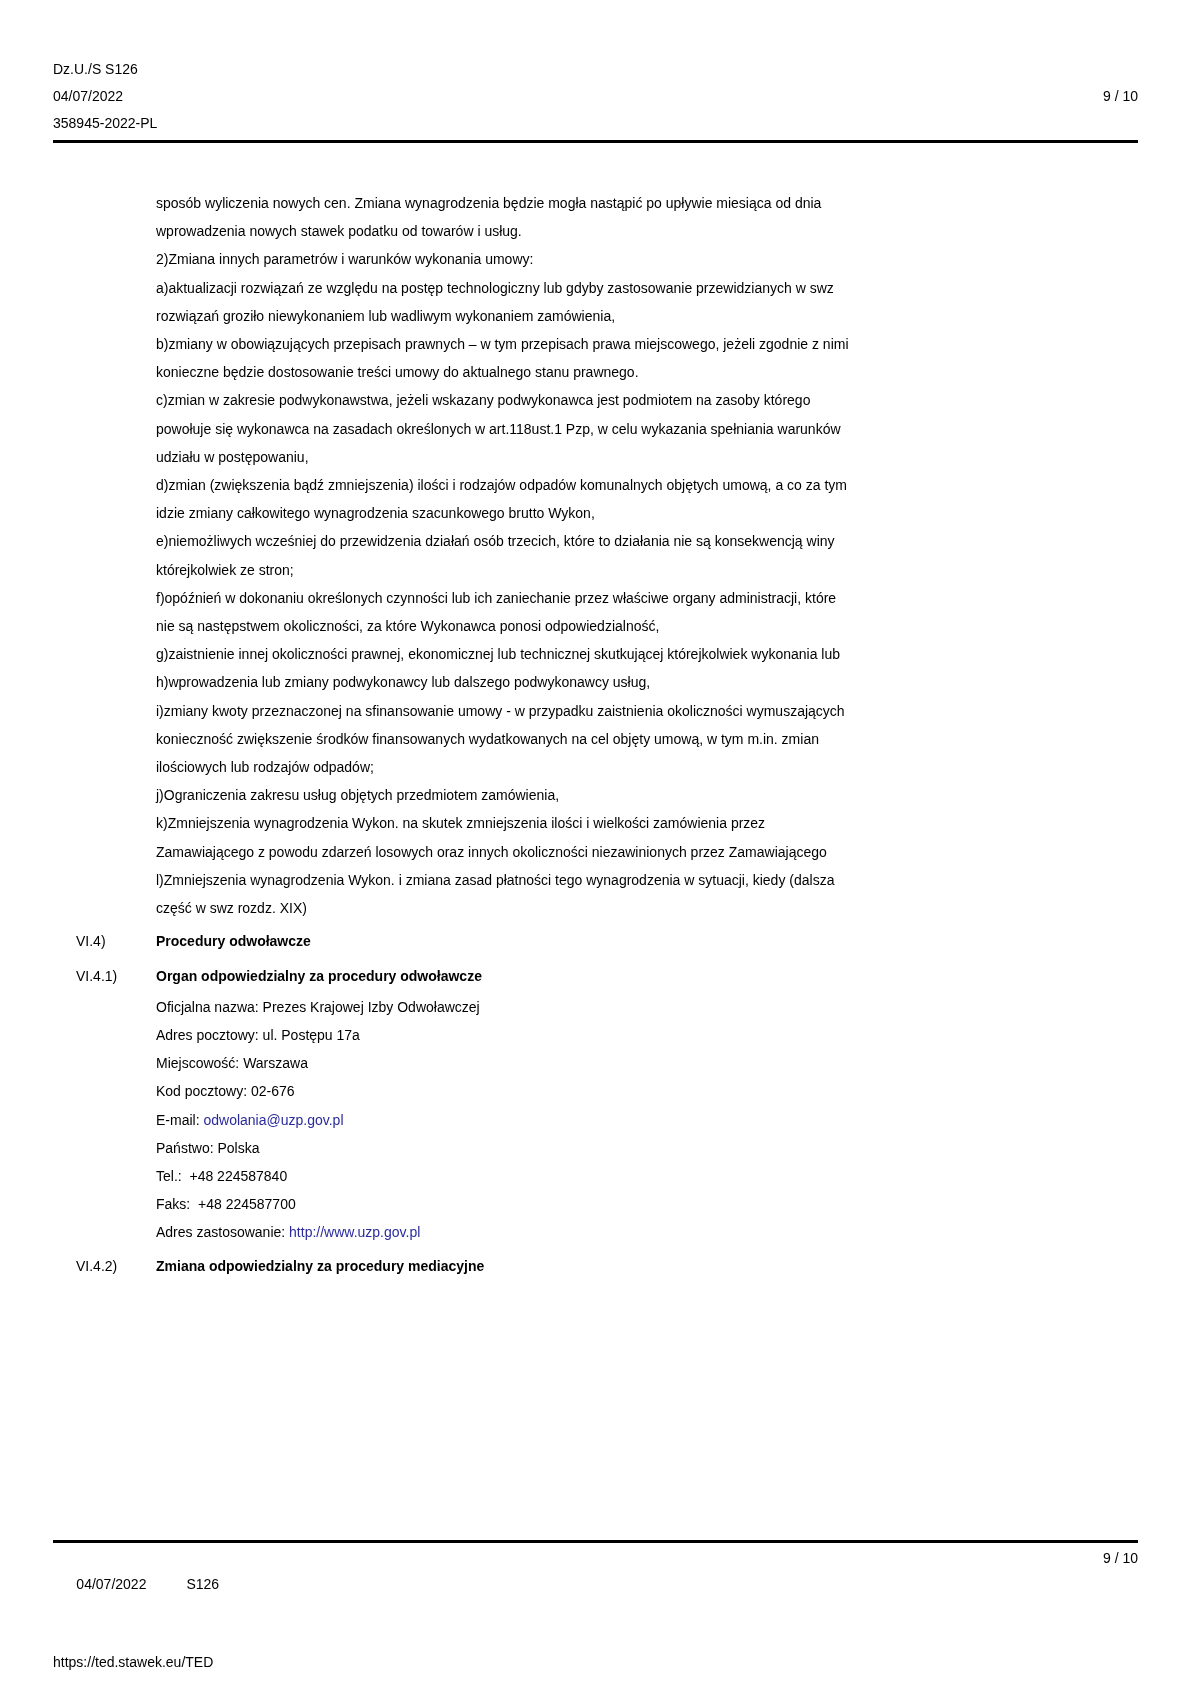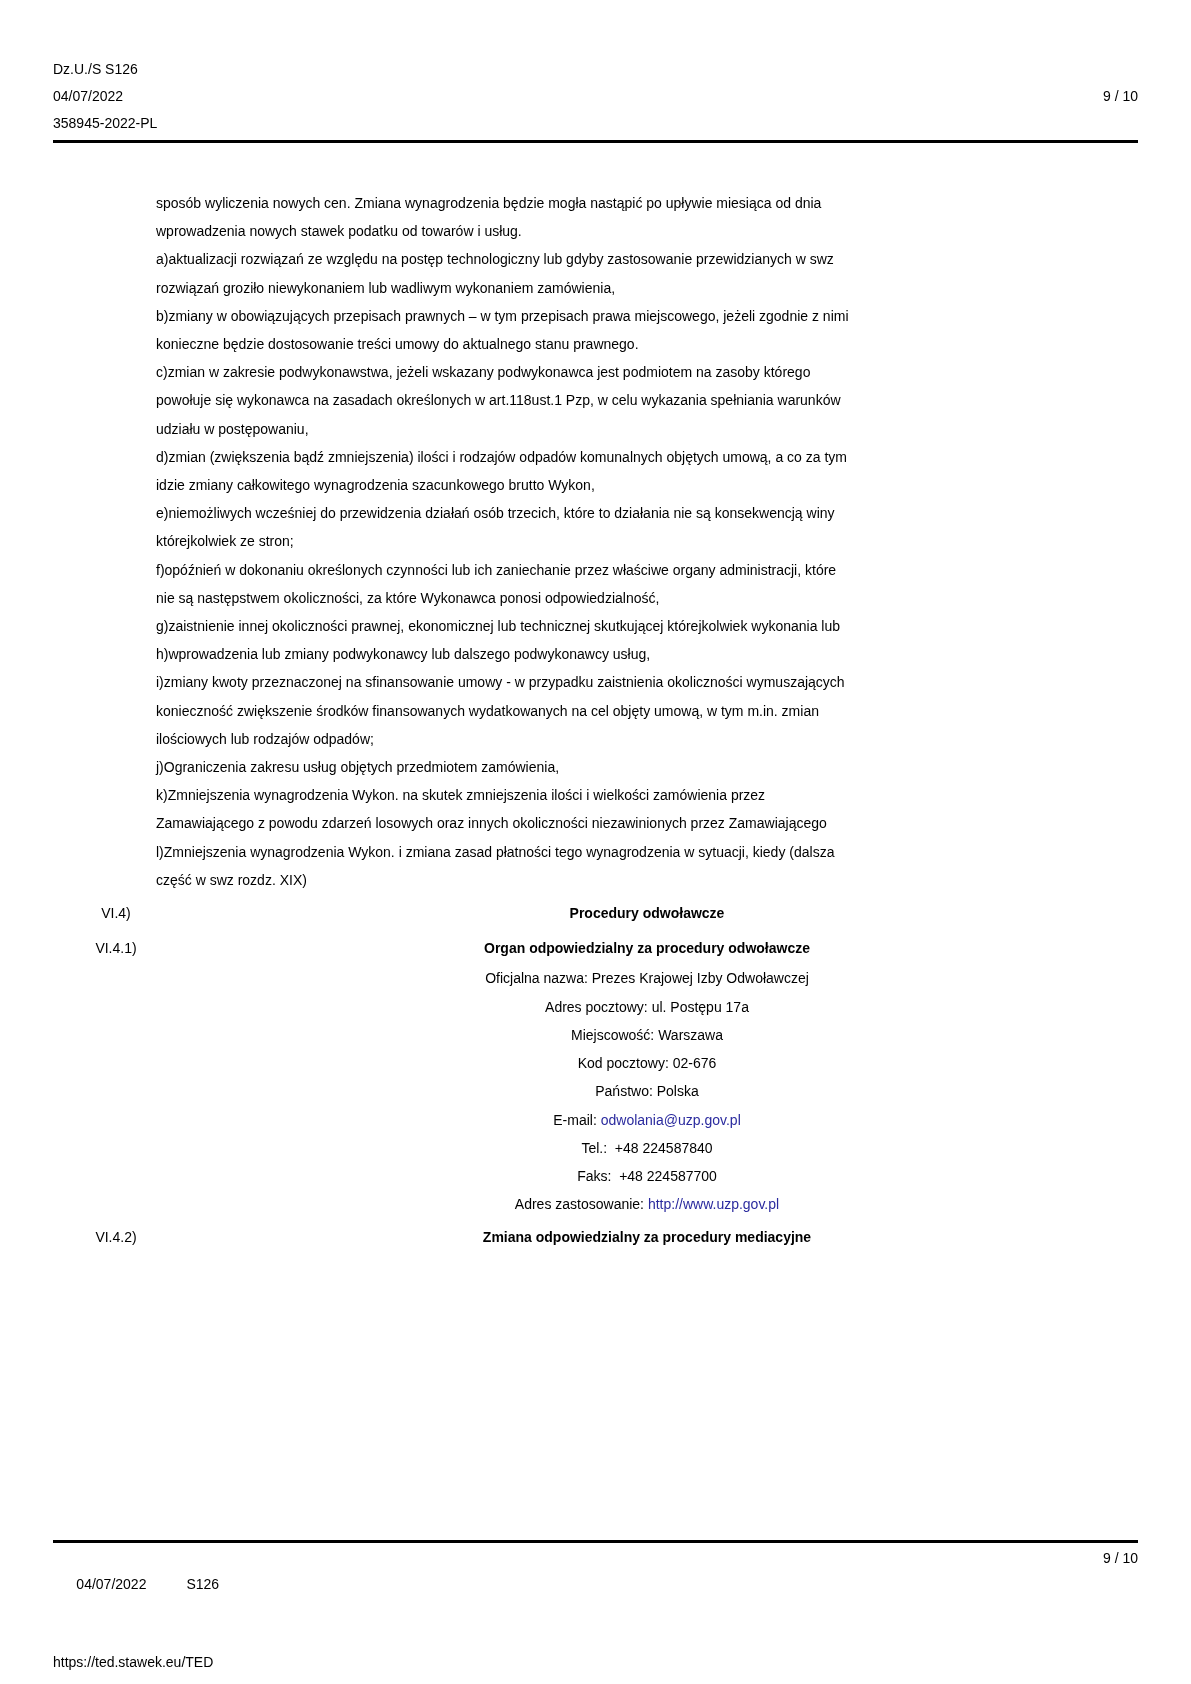--- a/index.html
+++ b/index.html
@@ -41,21 +41,21 @@
   }
   .label-col {
     line-height: 28.2px;
     white-space: pre;
   }
   .text-col { min-width: 0; }
   .body-line, .field-line {
     line-height: 28.2px;
     white-space: pre;
   }
-  .section { margin-top: 5px; text-align: center; }
+  .section { margin-top: 5px; }
   .section-heading {
     font-weight: bold;
     line-height: 28.2px;
     margin-bottom: 2px;
     white-space: pre;
   }
   a.doc-link {
     color: var(--link-color, #2a2a9e);
     text-decoration: none;
     cursor: pointer;
@@ -95,20 +95,21 @@
   </div>
 
   <div class="rule"></div>
 
   <div class="content">
     <div class="row">
       <div class="label-col"></div>
       <div class="text-col" id="body-lines">
           <div class="body-line">sposób wyliczenia nowych cen. Zmiana wynagrodzenia będzie mogła nastąpić po upływie miesiąca od dnia</div>
           <div class="body-line">wprowadzenia nowych stawek podatku od towarów i usług.</div>
+          <div class="body-line">2)Zmiana innych parametrów i warunków wykonania umowy:</div>
           <div class="body-line">a)aktualizacji rozwiązań ze względu na postęp technologiczny lub gdyby zastosowanie przewidzianych w swz</div>
           <div class="body-line">rozwiązań groziło niewykonaniem lub wadliwym wykonaniem zamówienia,</div>
           <div class="body-line">b)zmiany w obowiązujących przepisach prawnych – w tym przepisach prawa miejscowego, jeżeli zgodnie z nimi</div>
           <div class="body-line">konieczne będzie dostosowanie treści umowy do aktualnego stanu prawnego.</div>
           <div class="body-line">c)zmian w zakresie podwykonawstwa, jeżeli wskazany podwykonawca jest podmiotem na zasoby którego</div>
           <div class="body-line">powołuje się wykonawca na zasadach określonych w art.118ust.1 Pzp, w celu wykazania spełniania warunków</div>
           <div class="body-line">udziału w postępowaniu,</div>
           <div class="body-line">d)zmian (zwiększenia bądź zmniejszenia) ilości i rodzajów odpadów komunalnych objętych umową, a co za tym</div>
           <div class="body-line">idzie zmiany całkowitego wynagrodzenia szacunkowego brutto Wykon,</div>
           <div class="body-line">e)niemożliwych wcześniej do przewidzenia działań osób trzecich, które to działania nie są konsekwencją winy</div>
@@ -135,22 +136,22 @@
           </div>
         </div>
         <div class="row section">
           <div class="label-col">VI.4.1)</div>
           <div class="text-col">
             <div class="section-heading">Organ odpowiedzialny za procedury odwoławcze</div>
             <div class="field-line">Oficjalna nazwa: Prezes Krajowej Izby Odwoławczej</div>
             <div class="field-line">Adres pocztowy: ul. Postępu 17a</div>
             <div class="field-line">Miejscowość: Warszawa</div>
             <div class="field-line">Kod pocztowy: 02-676</div>
+            <div class="field-line"><span>E-mail: </span><a class="doc-link" href="#">odwolania@uzp.gov.pl</a></div>
             <div class="field-line">Państwo: Polska</div>
-            <div class="field-line"><span>E-mail: </span><a class="doc-link" href="#">odwolania@uzp.gov.pl</a></div>
             <div class="field-line">Tel.:  +48 224587840</div>
             <div class="field-line">Faks:  +48 224587700</div>
             <div class="field-line"><span>Adres zastosowanie: </span><a class="doc-link" href="#">http://www.uzp.gov.pl</a></div>
           </div>
         </div>
         <div class="row section">
           <div class="label-col">VI.4.2)</div>
           <div class="text-col">
             <div class="section-heading">Zmiana odpowiedzialny za procedury mediacyjne</div>
           </div>

